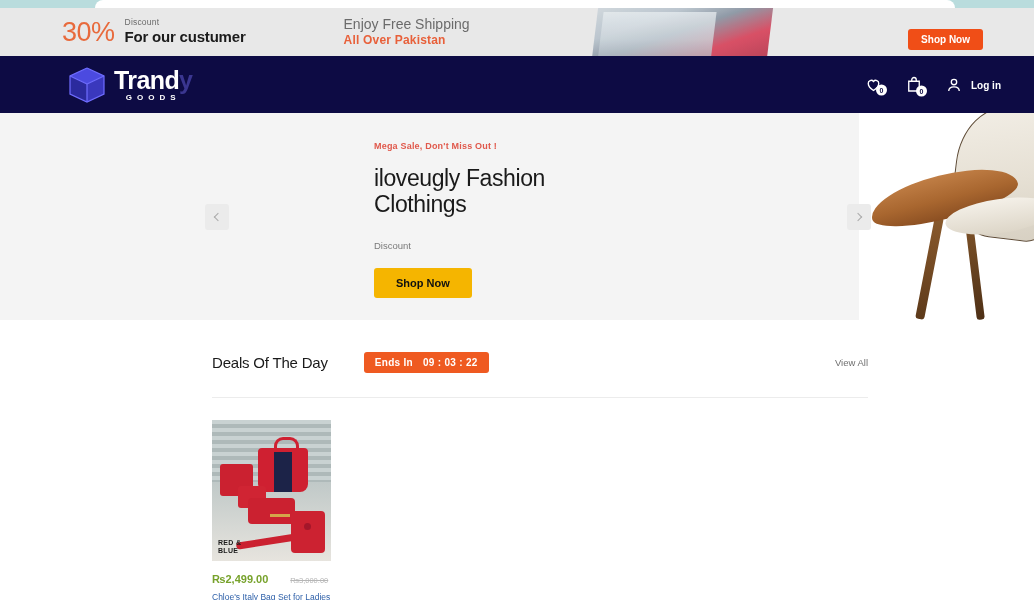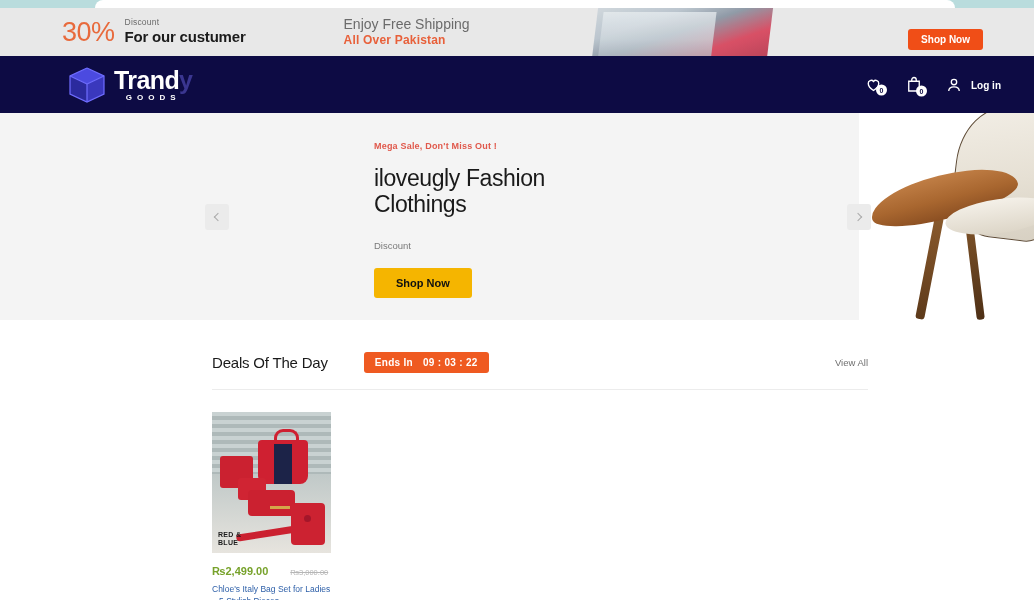--- a/index.html
+++ b/index.html
@@ -338,21 +338,21 @@
 
   
   .deals {
     padding: 0 0 0 0;
     background: #ffffff;
   }
   .deals-head {
     margin: 32px 166px 0 212px;
     display: flex;
     align-items: center;
-    padding-bottom: 16px;
+    padding-bottom: 24px;
     border-bottom: 1px solid #ececec;
   }
   .deals-title {
     font-size: 15px;
     color: #1a1a1a;
     font-weight: 400;
     letter-spacing: -0.2px;
   }
   .countdown {
     margin-left: 36px;

